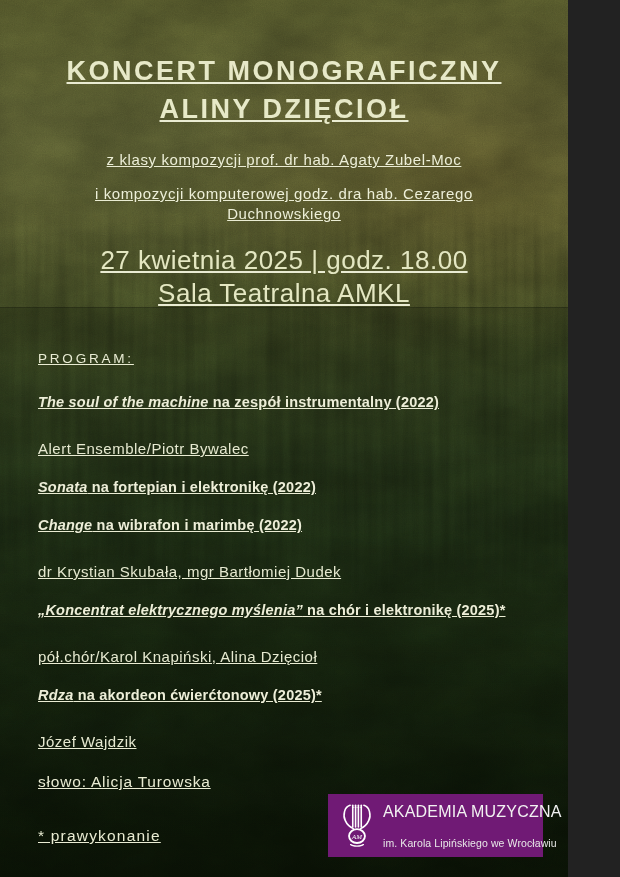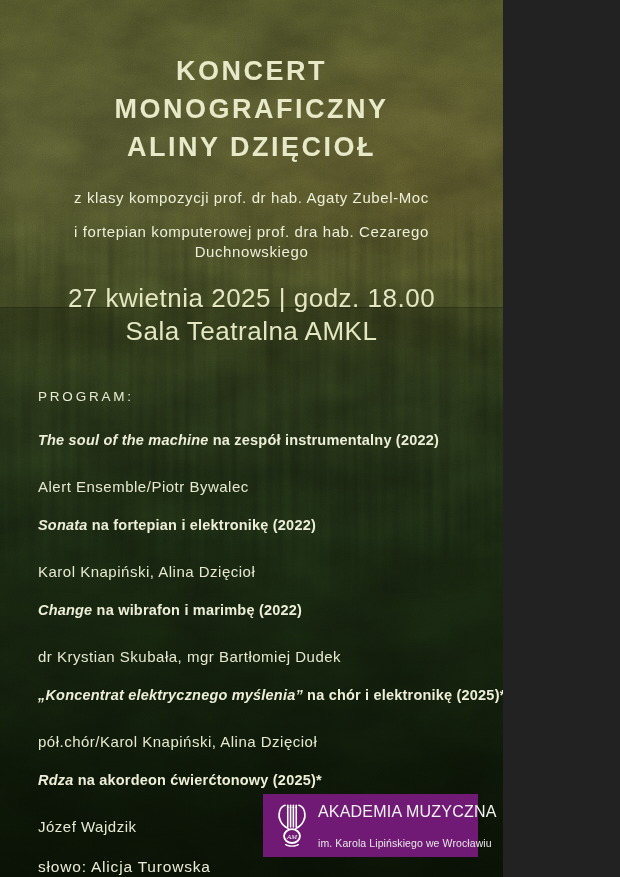--- a/index.html
+++ b/index.html
@@ -1,23 +1,24 @@
 <!DOCTYPE html>
 <html><head>
 <meta charset="utf-8">
 <style>
   * { margin: 0; padding: 0; box-sizing: border-box; }
   html, body { background: #222; }
   .poster {
     position: relative;
-    width: 503px;
+    width: 568px;
     height: 877px;
     overflow: hidden;
     font-family: "Liberation Sans", sans-serif;
     color: #eaecd3;
+    text-decoration: underline;
   }
   
   .bg-base {
     position: absolute; inset: 0; z-index: 0;
     background:
       radial-gradient(ellipse 420px 260px at 83% 20%, rgba(150,126,56,0.34), rgba(150,126,56,0) 70%),
       radial-gradient(ellipse 520px 300px at 12% 5%, rgba(116,121,62,0.45), rgba(116,121,62,0) 72%),
       linear-gradient(180deg,
         #6d7138 0%, #717540 14%, #6a6f3a 25%, #5c6733 34%,
         #4a5c2e 44%, #394f27 54%, #2c4220 64%, #223618 74%,
@@ -129,35 +130,34 @@
     <rect width="620" height="877" filter="url(#grain)" opacity="0.35"></rect>
   </svg>
 
   <div class="content">
     <h1 class="title-block">
       <span class="title-line">KONCERT MONOGRAFICZNY</span>
       <span class="title-line">ALINY DZIĘCIOŁ</span>
     </h1>
 
     <p class="subtitle s1">z klasy kompozycji prof. dr hab. Agaty Zubel-Moc</p>
-    <p class="subtitle s2">i fortepian komputerowej prof. dra hab. Cezarego Duchnowskiego</p>
+    <p class="subtitle s2">i kompozycji komputerowej godz. dra hab. Cezarego Duchnowskiego</p>
 
     <div class="datetime">27 kwietnia 2025 | godz. 18.00</div>
     <div class="venue">Sala Teatralna AMKL</div>
 
     <div class="program-heading">PROGRAM:</div>
 
     <div class="program">
       <div class="program-item">
         <div class="work-line"><span class="work-title">The soul of the machine</span><span> na zespół instrumentalny (2022)</span></div>
         <div class="performers">Alert Ensemble/Piotr Bywalec</div>
       </div>
       <div class="program-item">
         <div class="work-line"><span class="work-title">Sonata</span><span> na fortepian i elektronikę (2022)</span></div>
-        <div class="performers">Karol Knapiński, Alina Dzięcioł</div>
       </div>
       <div class="program-item">
         <div class="work-line"><span class="work-title">Change</span><span> na wibrafon i marimbę (2022)</span></div>
         <div class="performers">dr Krystian Skubała, mgr Bartłomiej Dudek</div>
       </div>
       <div class="program-item">
         <div class="work-line"><span class="work-title">„Koncentrat elektrycznego myślenia”</span><span> na chór i elektronikę (2025)*</span></div>
         <div class="performers">pół.chór/Karol Knapiński, Alina Dzięcioł</div>
       </div>
       <div class="program-item">

